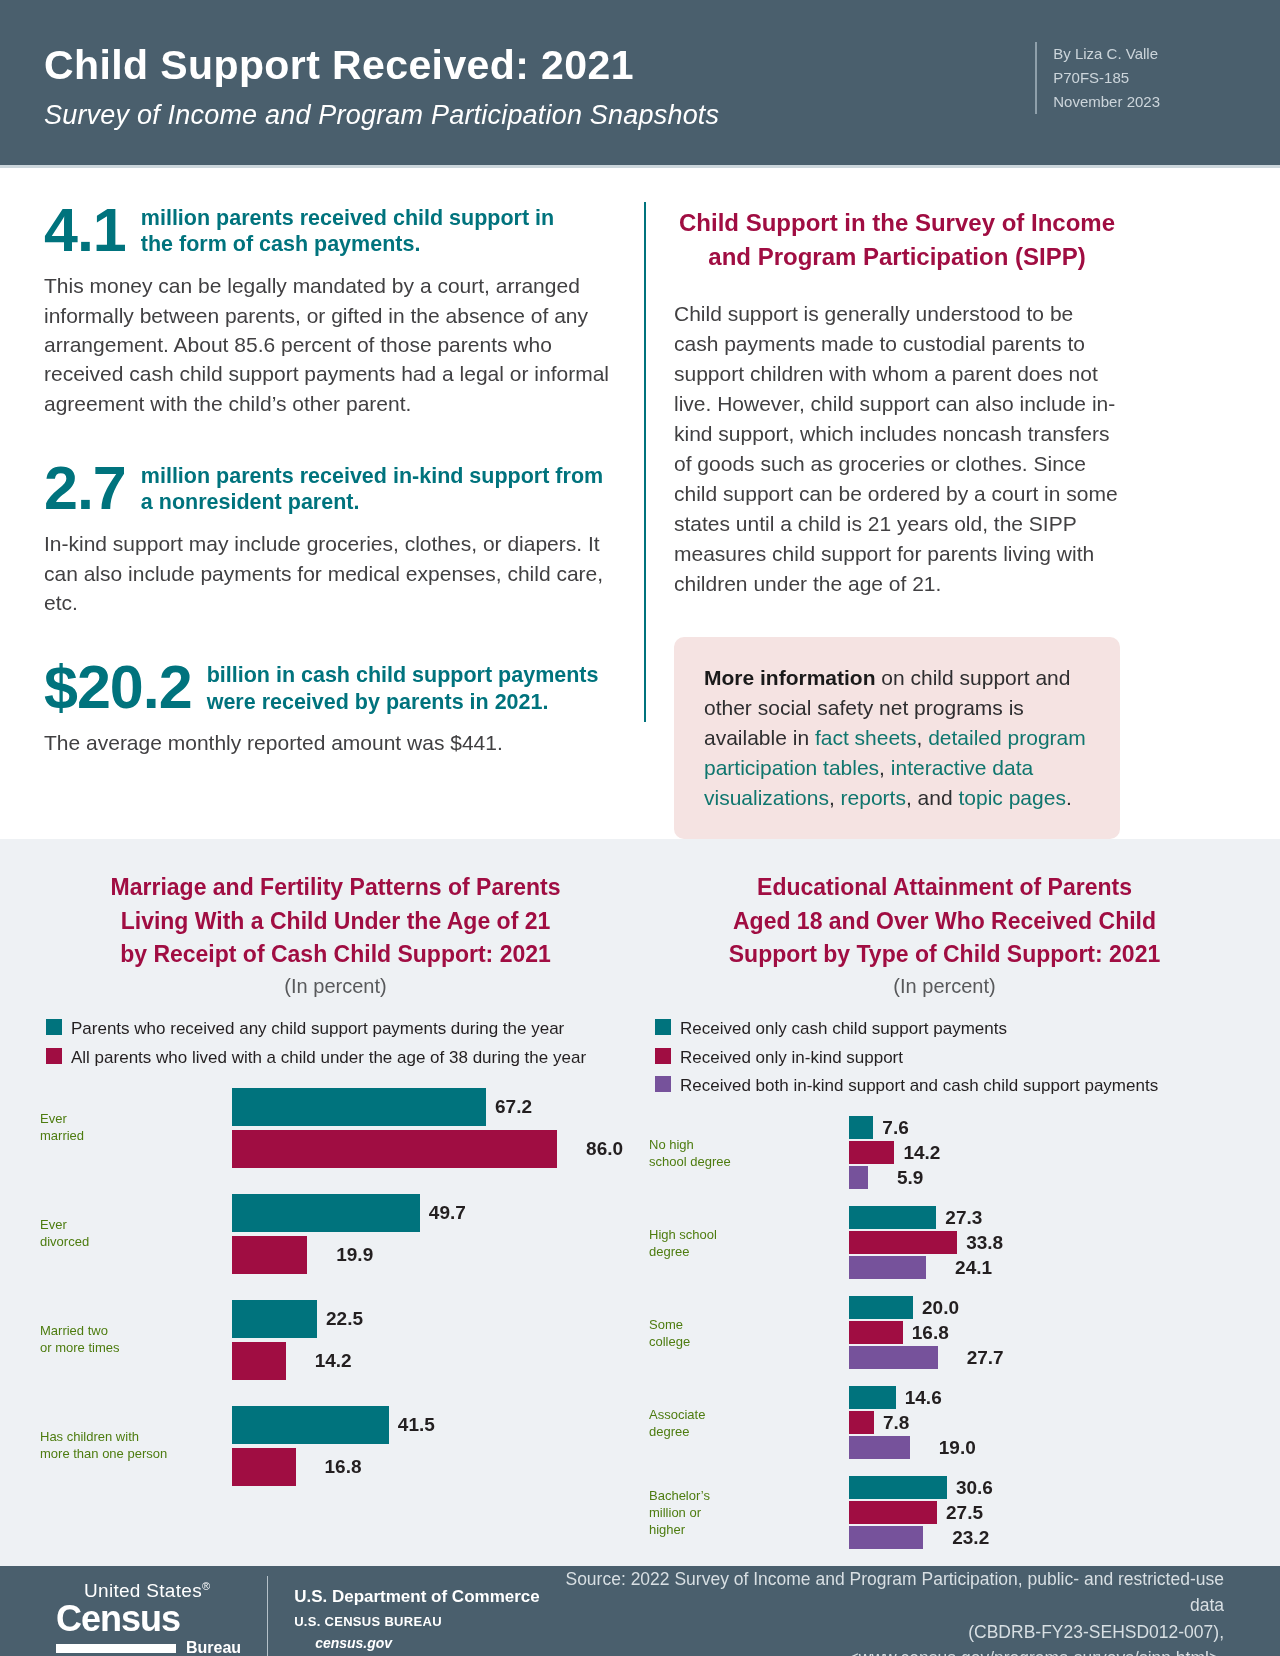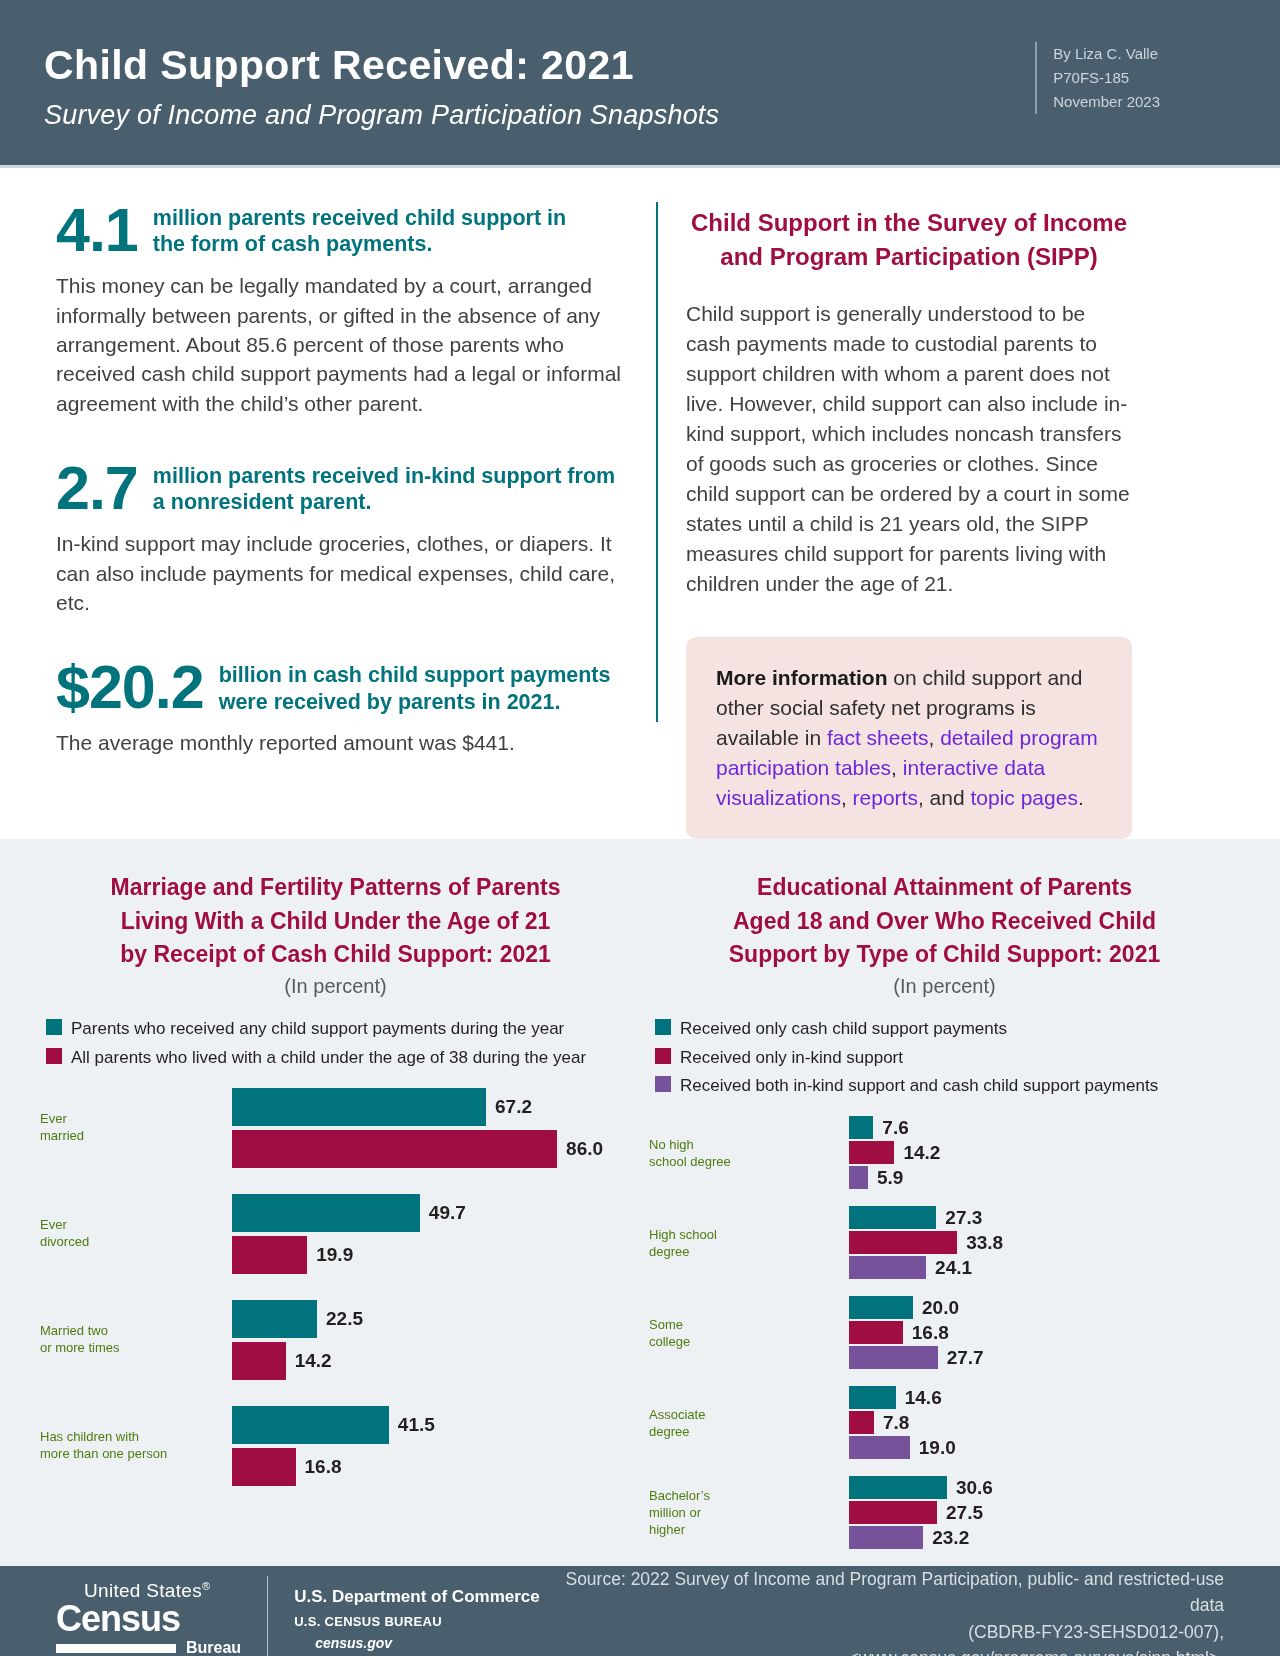--- a/index.html
+++ b/index.html
@@ -6,56 +6,56 @@
   body { margin: 0; font-family: "Liberation Sans", sans-serif; background: #ffffff; }
   .page { width: 1280px; height: 1656px; display: flex; flex-direction: column; background: #ffffff; overflow: hidden; }
 
   
   .masthead { background: #4a5f6d; height: 168px; flex: none; display: flex; padding: 42px 120px 0 44px; border-bottom: 3px solid #ccd6dc; }
   .masthead h1 { margin: 0; color: #fff; font-size: 41px; font-weight: bold; letter-spacing: .4px; }
   .masthead .subtitle { color: #fff; font-size: 27px; font-style: italic; font-weight: 500; margin-top: 11px; letter-spacing: .2px; }
   .byline { margin-left: auto; border-left: 2px solid #8fa0ab; padding-left: 16px; color: #ccd5db; font-size: 15px; line-height: 1.6; height: fit-content; margin-top: 0; }
 
   
-  .main { flex: 0 0 647px; display: flex; padding: 34px 56px 0; }
+  .main { flex: 0 0 647px; display: flex; padding: 34px 44px 0; }
   .col-left { width: 600px; padding-right: 14px; }
   .divider-v { width: 2px; background: #00737d; height: 520px; flex: none; }
   .col-right { width: 474px; padding-left: 28px; }
 
   .stat { margin-bottom: 42px; }
   .stat:last-child { margin-bottom: 0; }
   .stat-head { display: flex; align-items: flex-start; }
   .stat-number { color: #00737d; font-weight: bold; font-size: 61px; line-height: .92; letter-spacing: -1px; margin-right: 15px; flex: none; }
   .stat-headline { color: #00737d; font-weight: bold; font-size: 21.5px; line-height: 1.22; padding-top: 3px; white-space: pre-line; }
   .stat-body { color: #414042; font-size: 21px; line-height: 1.4; margin-top: 13px; max-width: 568px; }
 
   .sipp-heading { color: #a00d42; font-weight: bold; font-size: 24px; line-height: 1.4; text-align: center; white-space: pre-line; margin: 4px 0 26px; }
   .sipp-body { color: #414042; font-size: 21px; line-height: 1.43; }
   .more-info { background: #f5e3e2; border-radius: 10px; padding: 26px 30px; margin-top: 38px; font-size: 21px; line-height: 1.43; color: #2e2e30; }
   .more-info .bold { font-weight: bold; color: #1a1a1a; }
-  .more-info a.link { color: #6d28d9; text-decoration: none; }
+  .more-info a.link { color: #0f766e; text-decoration: none; }
 
   
   .charts { background: #eef1f4; flex: 0 0 717px; display: flex; gap: 18px; padding: 32px 40px 0; }
   .chart { flex: 1; min-width: 0; }
   .chart-title { color: #a00d42; font-weight: bold; font-size: 23px; line-height: 1.45; text-align: center; white-space: pre-line; margin: 0 0 4px; }
   .chart-subtitle { color: #58595b; font-size: 20px; text-align: center; margin-bottom: 20px; }
   .legend { margin: 0 0 20px 6px; }
   .legend-item { display: flex; align-items: flex-start; margin-bottom: 7px; }
   .swatch { width: 16px; height: 16px; flex: none; margin: 1px 9px 0 0; }
   .legend-text { font-size: 17px; color: #231f20; line-height: 1.25; }
   .row { display: flex; align-items: center; }
   .chart[data-chart="0"] .row { margin-bottom: 26px; }
   .chart[data-chart="1"] .row { margin-bottom: 15px; }
   .cat { text-align: left; color: #4d7c0f; font-size: 13px; line-height: 1.3; white-space: pre-line; flex: none; }
   .chart[data-chart="0"] .cat { width: 192px; }
   .chart[data-chart="1"] .cat { width: 200px; }
   .bars { margin-left: 0; flex: 1; min-width: 0; }
   .barline { display: flex; align-items: center; margin-bottom: 4px; }
-  .barline:last-child { margin-bottom: 0; }
+  .barline:last-child { margin-bottom: 0; gap: 20px; }
   .bar { flex: none; }
   .chart[data-chart="0"] .bar { height: 38px; }
   .chart[data-chart="1"] .bar { height: 23px; }
   .chart[data-chart="1"] .barline { margin-bottom: 2px; }
   .val { font-size: 19px; font-weight: bold; color: #231f20; margin-left: 9px; white-space: nowrap; }
 
   
   .footer { background: #4a5f6d; flex: 1; display: flex; align-items: center; padding: 0 56px; }
   .logo { color: #fff; flex: none; }
   .logo-us { font-weight: normal; font-size: 19px; margin-left: 28px; letter-spacing: .3px; }

